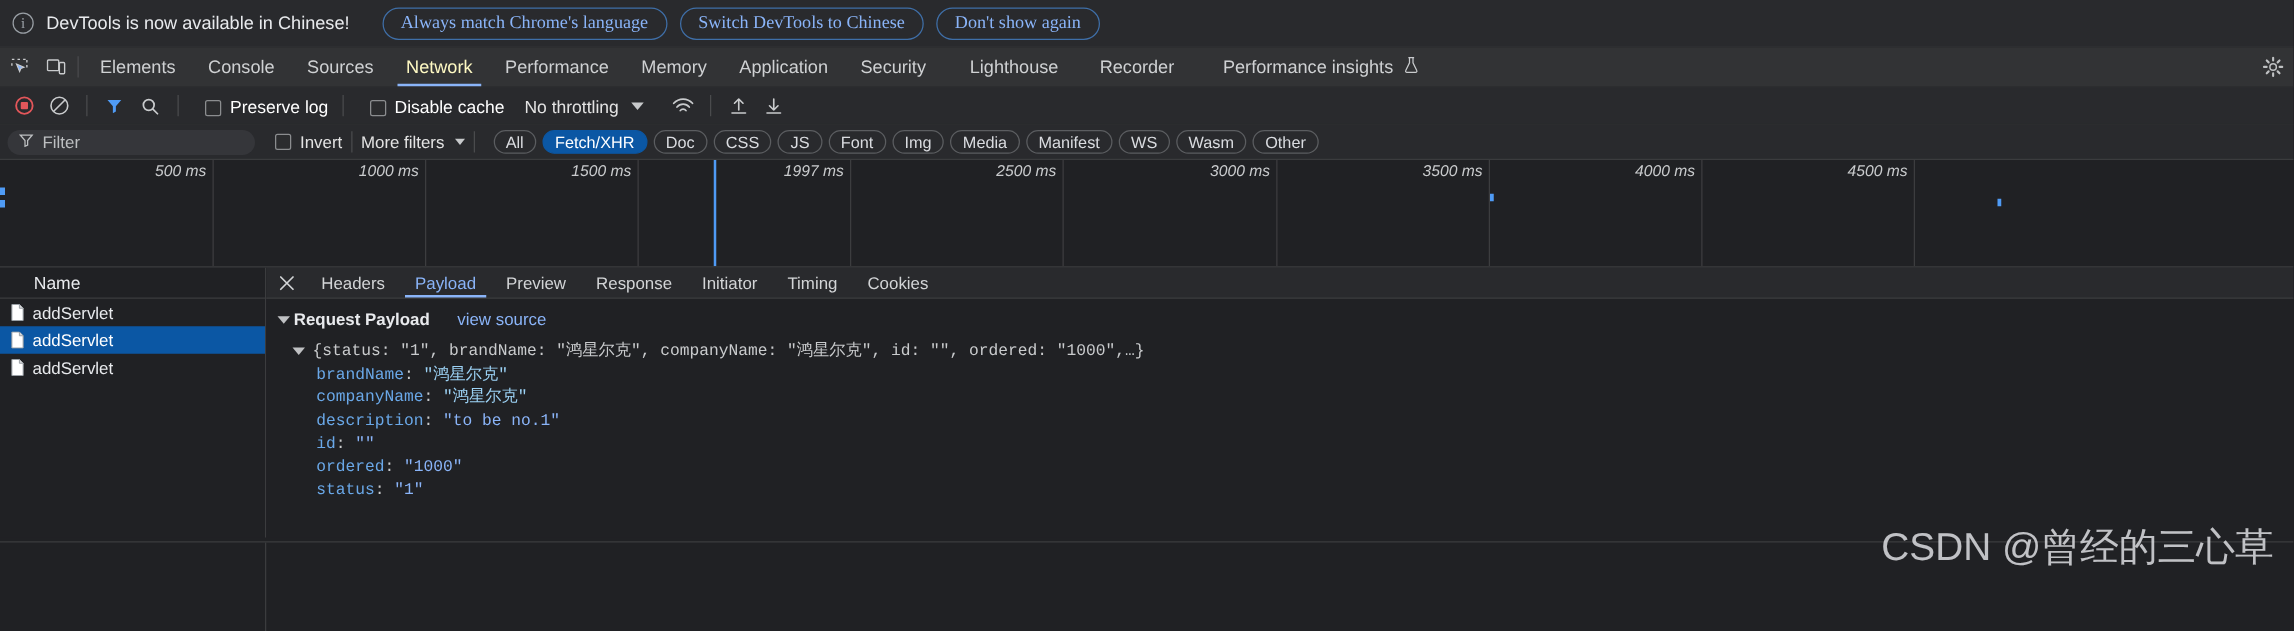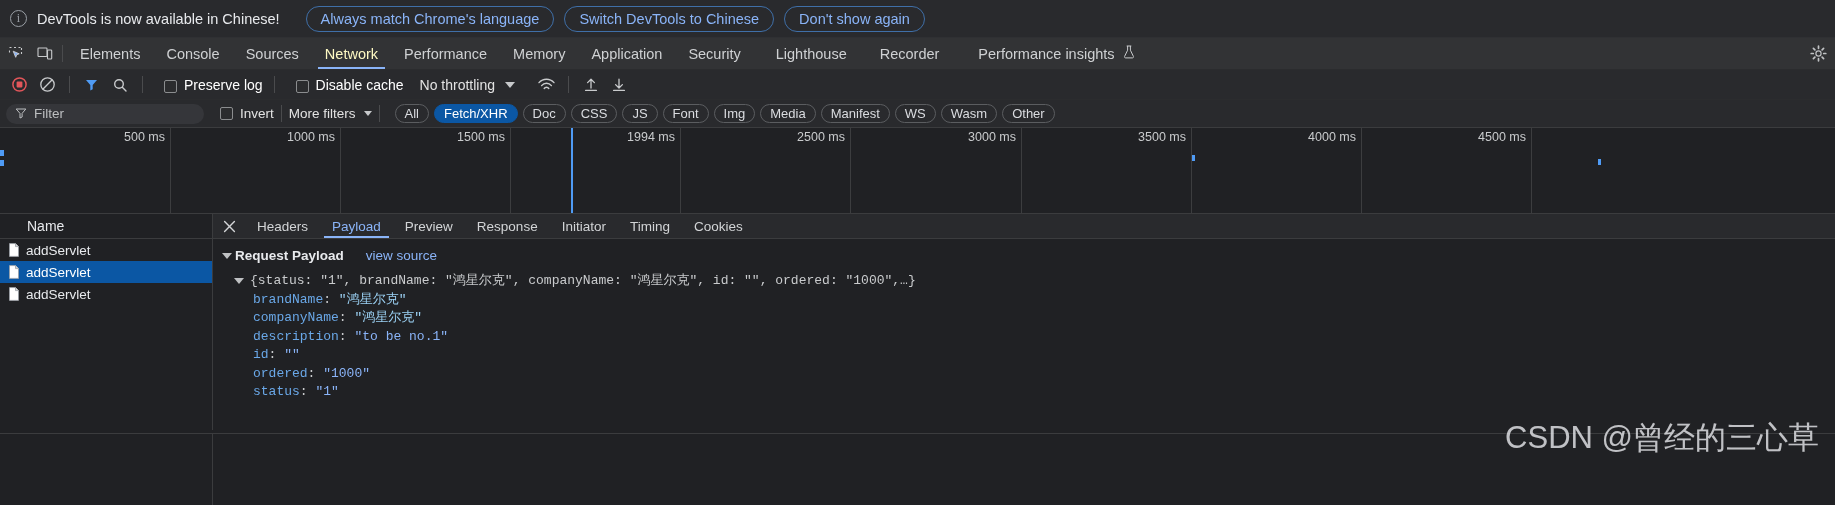--- a/index.html
+++ b/index.html
@@ -39,21 +39,21 @@
     margin-right: 16px;
   }
   .pill-btn {
     border: 1px solid #3f6fa8;
     color: #8ab4f8;
     background: transparent;
     border-radius: 14px;
     height: 26px;
     padding: 0 14px;
     font-size: 14.5px;
-    font-family: Liberation Sans, sans-serif;
+    font-family: Liberation Serif, serif;
     white-space: nowrap;
     display: flex; align-items: center;
     cursor: pointer;
   }
 
   
   .tabbar {
     height: 32px;
     background: #323335;
     display: flex;
@@ -174,20 +174,21 @@
   .timeline {
     height: 86px;
     background: #202124;
     position: relative;
     border-bottom: 1px solid #3b3c3e;
     overflow: hidden;
   }
   .tl-cell {
     position: absolute; top: 0; bottom: 0;
     border-right: 1px solid #3c3d3f;
+    font-style: italic;
   }
   .tl-label {
     position: absolute; top: 2px; right: 5px;
     font-size: 12.5px; color: #c9cbcd; white-space: nowrap;
   }
   .tl-bar {
     position: absolute; width: 3px; height: 6px; background: #4f9bf5;
   }
   .tl-cursor {
     position: absolute; top: 0; bottom: 0; width: 2px; background: #4f9bf5;
@@ -482,21 +483,21 @@
     <div class="tl-cell" style="left:0px;width:171px">
       <span class="tl-label">500 ms</span>
     </div>
     <div class="tl-cell" style="left:171px;width:170px">
       <span class="tl-label">1000 ms</span>
     </div>
     <div class="tl-cell" style="left:341px;width:170px">
       <span class="tl-label">1500 ms</span>
     </div>
     <div class="tl-cell" style="left:511px;width:170px">
-      <span class="tl-label">1994 ms</span>
+      <span class="tl-label">1997 ms</span>
     </div>
     <div class="tl-cell" style="left:681px;width:170px">
       <span class="tl-label">2500 ms</span>
     </div>
     <div class="tl-cell" style="left:851px;width:171px">
       <span class="tl-label">3000 ms</span>
     </div>
     <div class="tl-cell" style="left:1022px;width:170px">
       <span class="tl-label">3500 ms</span>
     </div>

